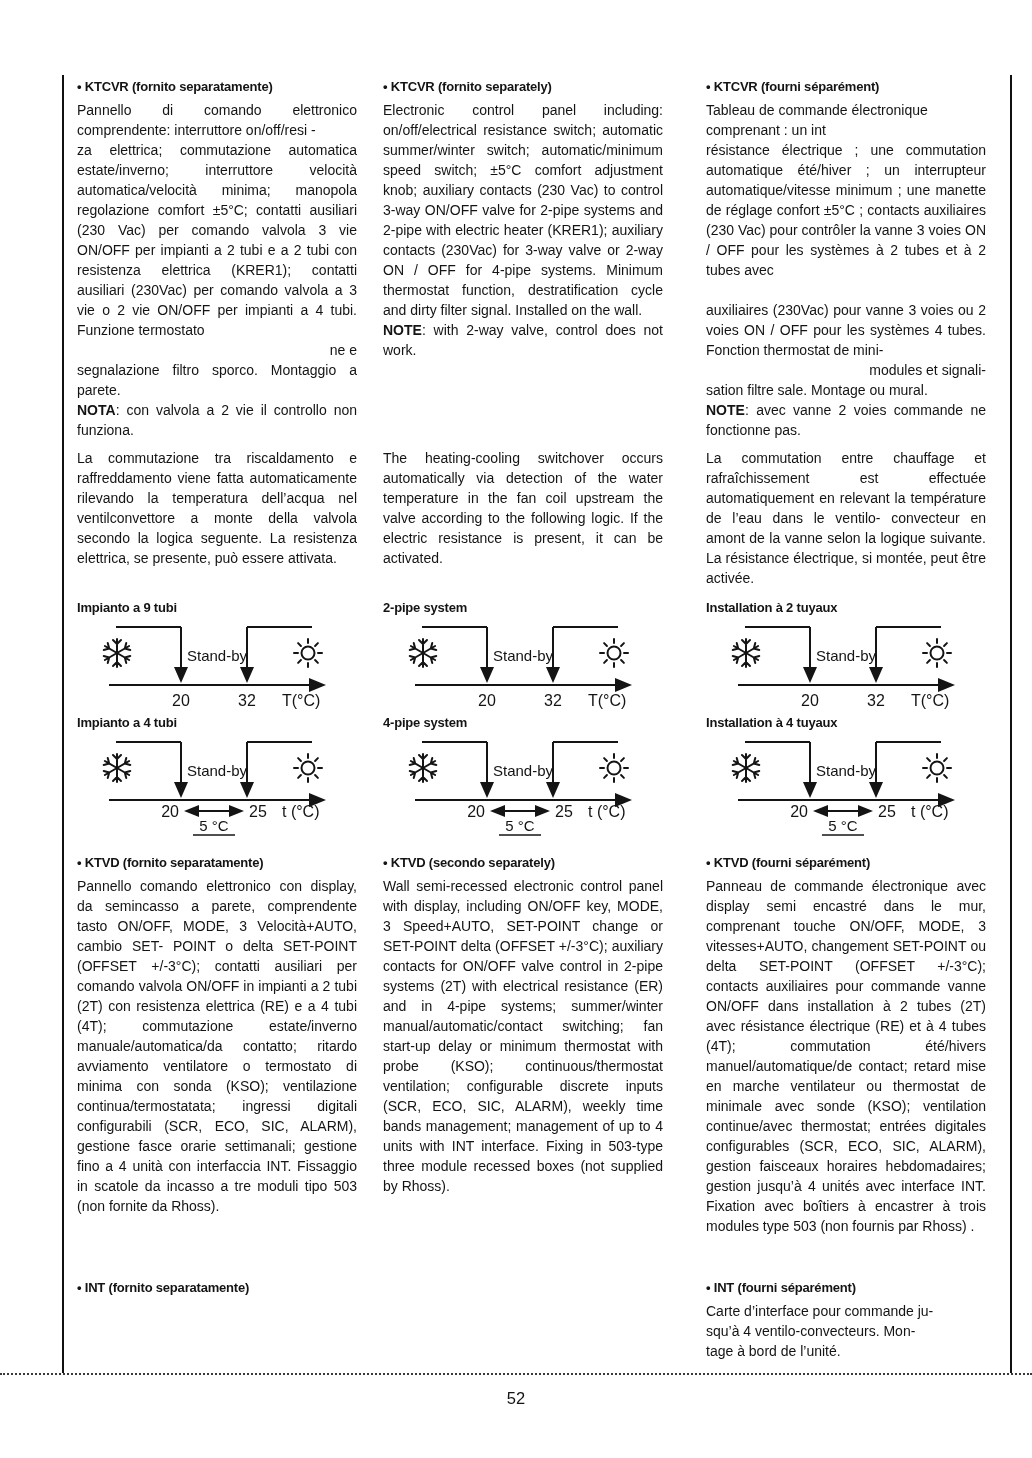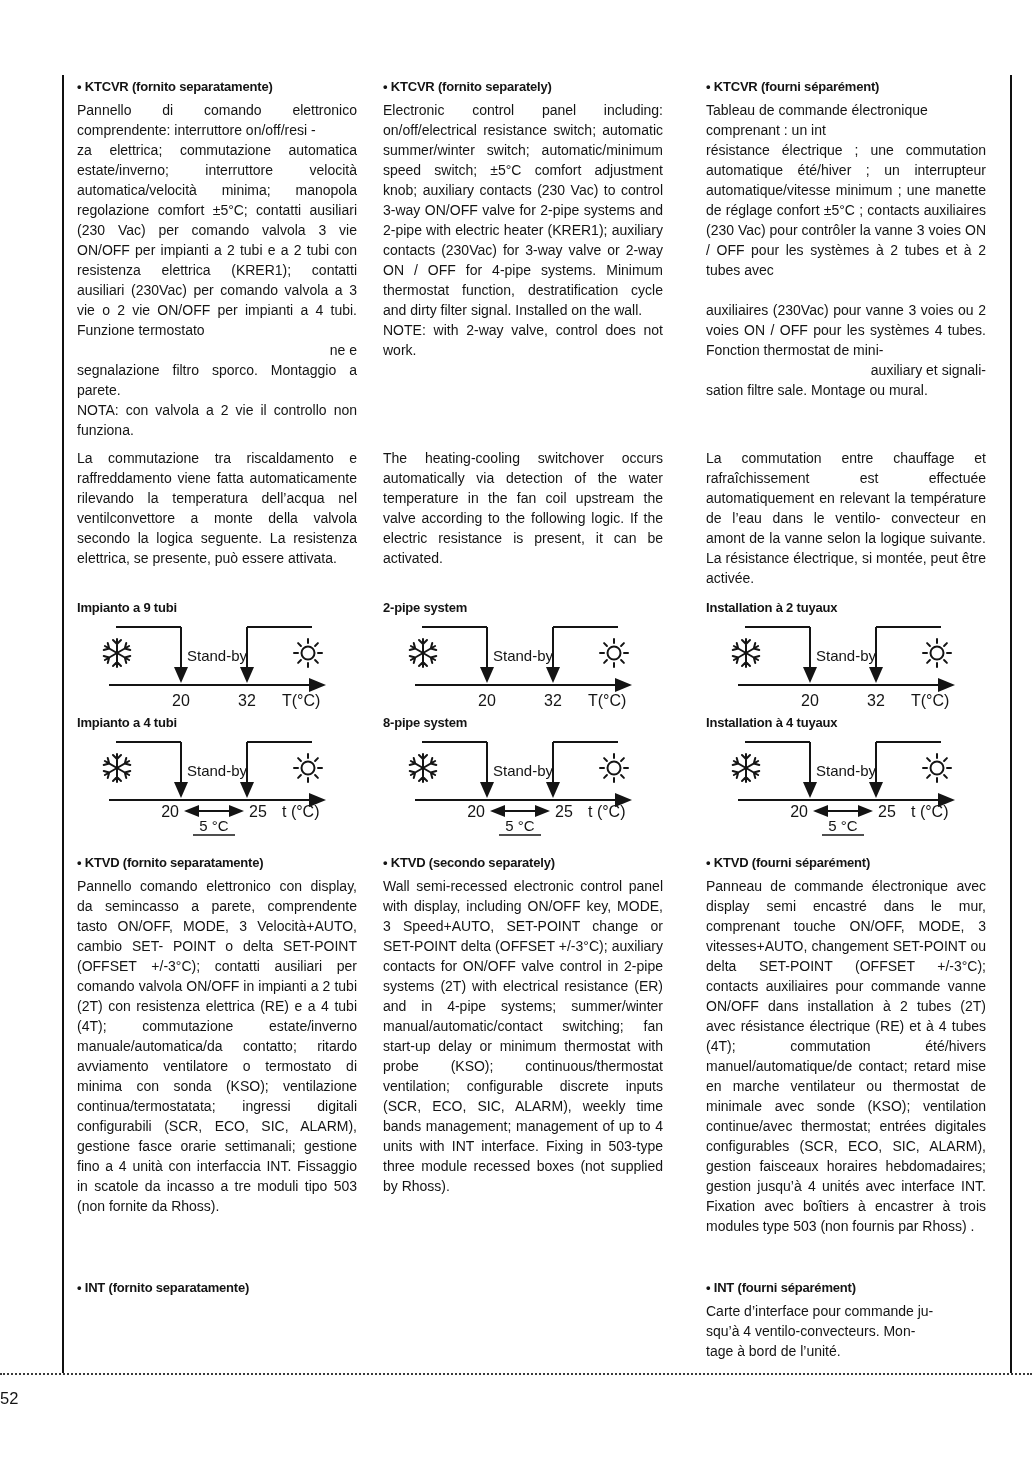--- a/index.html
+++ b/index.html
@@ -26,31 +26,31 @@
   h3{
     font-size:13px;line-height:20px;font-weight:bold;margin:0 0 3px 0;
     letter-spacing:-0.2px;
   }
   h3.dh{margin:0 0 5px 0;}
   p{
     font-size:14px;line-height:20px;margin:0;text-align:justify;
   }
   .prelines{white-space:pre-line;}
   .quirk-right{text-align:right;}
-  .note b{font-weight:normal;}
+  .note b{font-weight:bold;}
   svg.diagram{display:block;margin-left:22px;}
   svg text{font-family:"Liberation Sans",sans-serif;fill:#141414;}
   .h4gap{margin-top:6px;}
 
   .footer-dots{
     position:absolute;left:0;top:1373px;width:1032px;height:0;
     border-top:2px dotted #3a3a3a;
   }
   .page-num{
-    position:absolute;left:0;top:1389px;width:1032px;text-align:left;
+    position:absolute;left:0;top:1389px;width:1032px;text-align:center;
     font-size:16.5px;
   }
 </style>
 </head>
 <body>
 
 <div class="frame"></div>
 
 <div class="col" id="col-it">
   <section class="sec-ktcvr">
@@ -197,21 +197,21 @@
       <path transform="rotate(225)" d="M0,-10 L0,-14"></path>
       <path transform="rotate(270)" d="M0,-10 L0,-14"></path>
       <path transform="rotate(315)" d="M0,-10 L0,-14"></path>
     </g>
     <text x="88" y="38" font-size="15">Stand-by</text>
     <text x="82" y="83" font-size="16" text-anchor="middle">20</text>
     <text x="148" y="83" font-size="16" text-anchor="middle">32</text>
     <text x="183" y="83" font-size="16">T(°C)</text>
   </svg>
 </div>
-    <h3 class="dh h4gap">8-pipe system</h3>
+    <h3 class="dh h4gap">4-pipe system</h3>
     <div>
   <svg class="diagram" width="230" height="100" viewBox="0 0 230 100">
     <g stroke="#141414" stroke-width="2" fill="none">
       <path d="M17,4 H82 M82,4 V45"></path>
       <path d="M148,4 H213 M148,4 V45"></path>
       <path d="M10,62 H211"></path>
       <path d="M99,73 H131"></path>
       <path d="M94,97 H136" stroke-width="1.5"></path>
     </g>
     <g fill="#141414" stroke="none">
@@ -255,22 +255,23 @@
 </div>
 
 <div class="col" id="col-fr">
   <section class="sec-ktcvr">
     <h3>• KTCVR (fourni séparément)</h3>
     <p class="prelines">Tableau de commande électronique
 comprenant : un int
 résistance électrique ; une commutation automatique été/hiver ; un interrupteur automatique/vitesse minimum ; une manette de réglage confort ±5°C ; contacts auxiliaires (230 Vac) pour contrôler la vanne 3 voies ON / OFF pour les systèmes à 2 tubes et à 2 tubes avec
 
 auxiliaires (230Vac) pour vanne 3 voies ou 2 voies ON / OFF pour les systèmes 4 tubes. Fonction thermostat de mini-</p>
-    <p class="quirk-right">auxiliary et signali-</p>
+    <p class="quirk-right">modules et signali-</p>
     <p>sation filtre sale. Montage ou mural.</p>
+    <p class="note"><b>NOTE</b><span>: avec vanne 2 voies commande ne fonctionne pas.</span></p>
   </section>
   <section class="sec-switch">
     <p>La commutation entre chauffage et rafraîchissement est effectuée automatiquement en relevant la température de l’eau dans le ventilo- convecteur en amont de la vanne selon la logique suivante. La résistance électrique, si montée, peut être activée.</p>
   </section>
   <section class="sec-diagrams">
     <h3 class="dh">Installation à 2 tuyaux</h3>
     <div>
   <svg class="diagram" width="230" height="90" viewBox="0 0 230 90">
     <g stroke="#141414" stroke-width="2" fill="none">
       <path d="M17,4 H82 M82,4 V45"></path>

